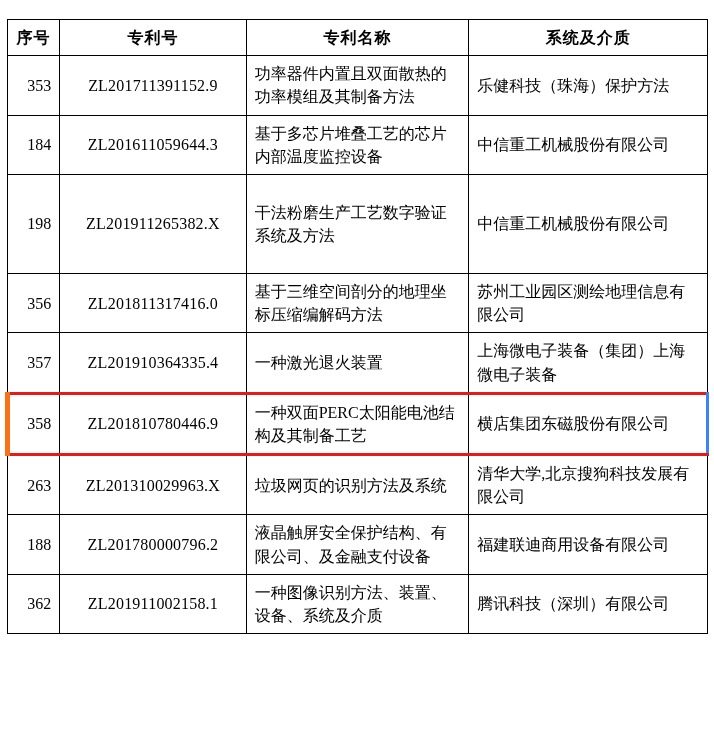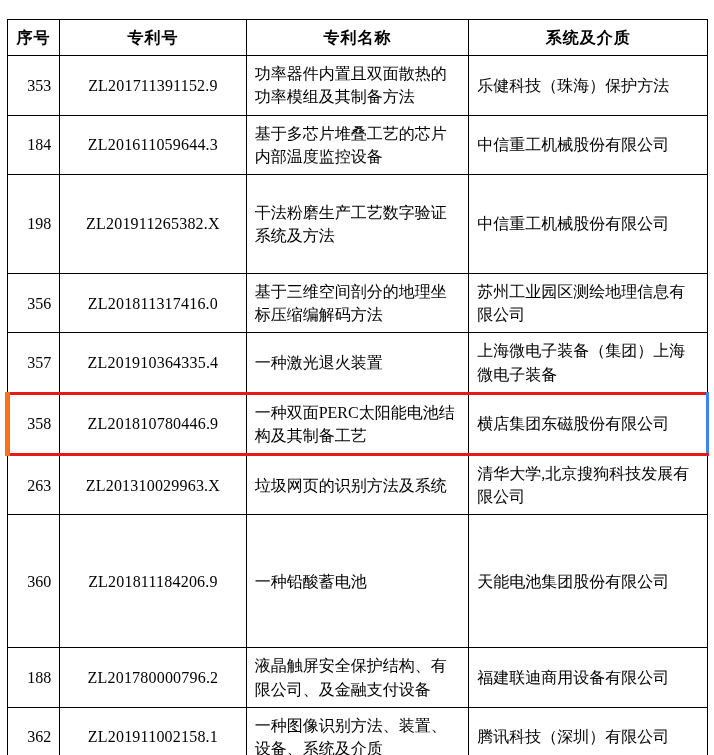--- a/index.html
+++ b/index.html
@@ -132,26 +132,20 @@
         <td class="num">ZL201810780446.9</td>
         <td class="name">一种双面PERC太阳能电池结构及其制备工艺</td>
         <td class="owner">横店集团东磁股份有限公司</td>
       </tr>
       <tr>
         <td class="seq">263</td>
         <td class="num">ZL201310029963.X</td>
         <td class="name">垃圾网页的识别方法及系统</td>
         <td class="owner">清华大学,北京搜狗科技发展有限公司</td>
       </tr>
-      <tr class="xtall">
-        <td class="seq">360</td>
-        <td class="num">ZL201811184206.9</td>
-        <td class="name">一种铅酸蓄电池</td>
-        <td class="owner">天能电池集团股份有限公司</td>
-      </tr>
       <tr>
         <td class="seq">188</td>
         <td class="num">ZL201780000796.2</td>
         <td class="name">液晶触屏安全保护结构、有限公司、及金融支付设备</td>
         <td class="owner">福建联迪商用设备有限公司</td>
       </tr>
       <tr>
         <td class="seq">362</td>
         <td class="num">ZL201911002158.1</td>
         <td class="name">一种图像识别方法、装置、设备、系统及介质</td>

